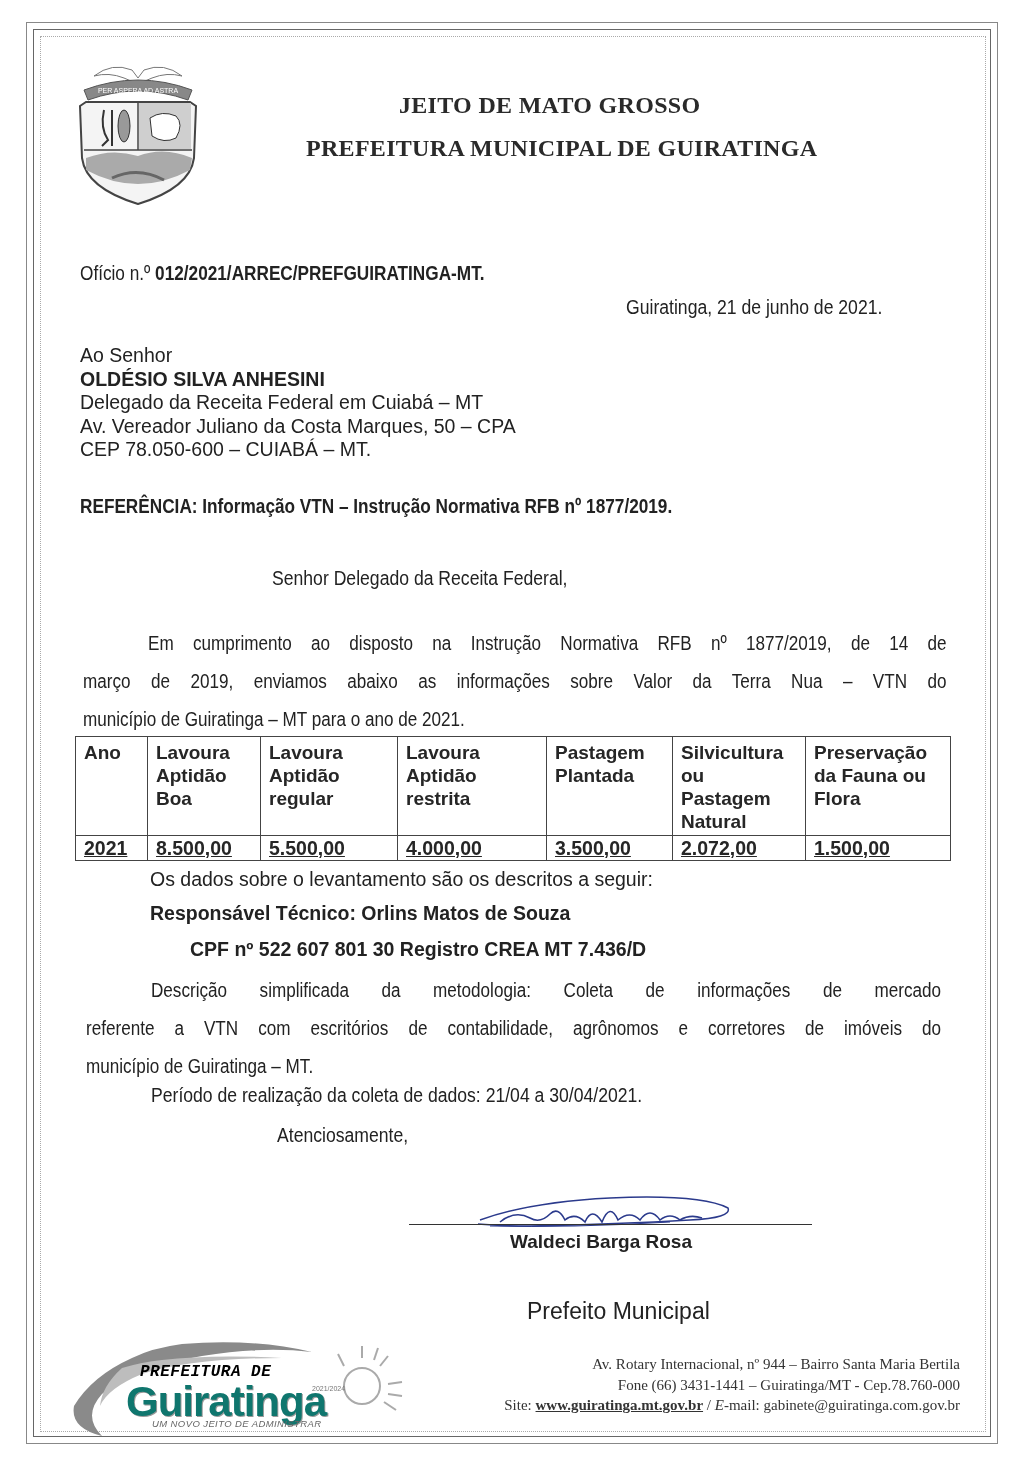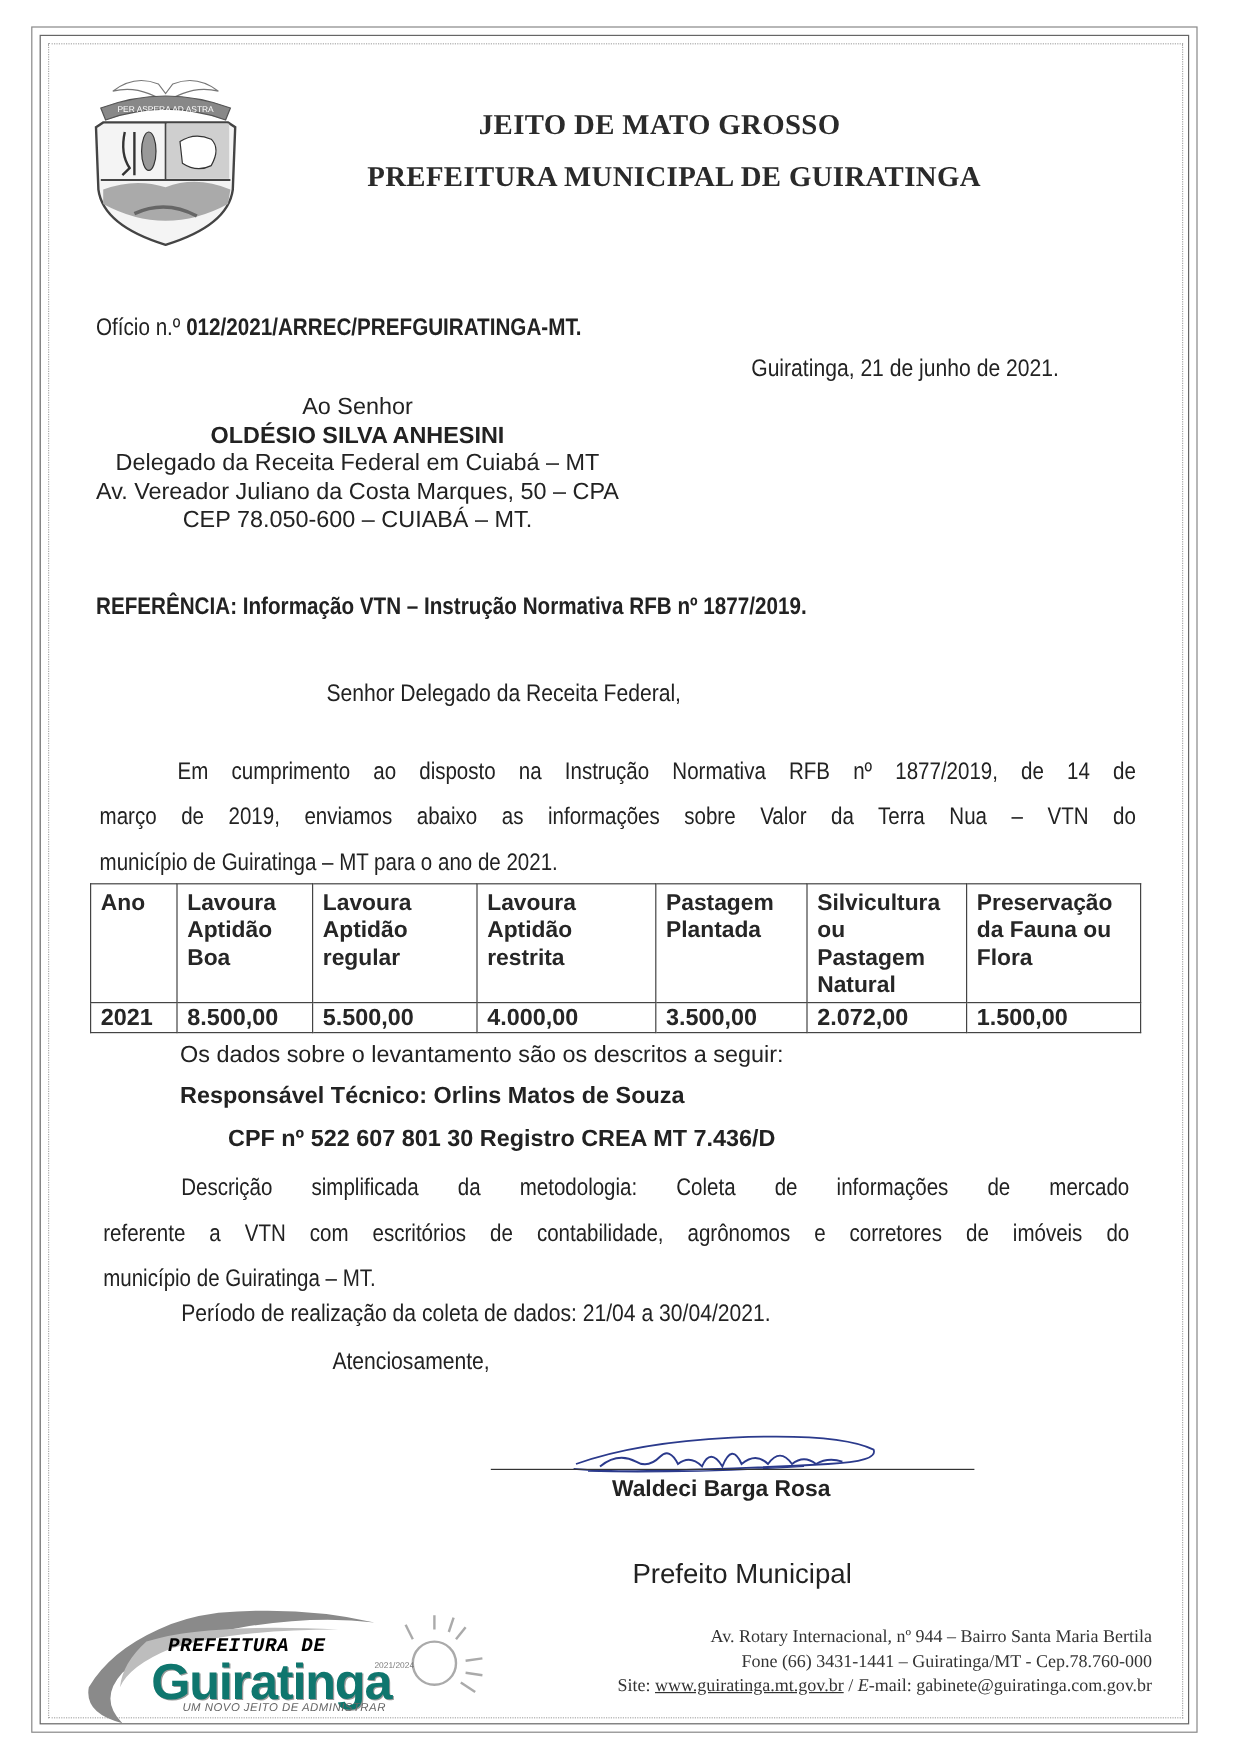--- a/index.html
+++ b/index.html
@@ -14,35 +14,35 @@
   .hdr1 { left: 399px; top: 92px; font-size: 24px; }
   .hdr2 { left: 306px; top: 135px; font-size: 24px; }
 
   .sans { font-family: "Liberation Sans", sans-serif; position: absolute; color: #222; }
   .narrow { font-family: "Liberation Sans", sans-serif; position: absolute; color: #222; transform-origin: left top; }
 
   .oficio { left: 80px; top: 262px; font-size: 20px; transform: scaleX(0.86); }
   .oficio b { font-weight: bold; }
   .date { left: 626px; top: 296px; font-size: 20px; transform: scaleX(0.88); }
 
-  .addr { left: 80px; top: 328px; font-size: 19.5px; line-height: 23.5px; text-align: center; }
+  .addr { left: 80px; top: 344px; font-size: 19.5px; line-height: 23.5px; }
   .addr .name { font-weight: bold; }
 
   .ref { left: 80px; top: 495px; font-size: 20px; font-weight: bold; transform: scaleX(0.86); }
   .greet { left: 272px; top: 567px; font-size: 20px; transform: scaleX(0.88); }
 
   .para { left: 83px; top: 624px; width: 1010px; font-size: 20px; line-height: 38px; transform: scaleX(0.855); text-align: justify; }
   .para .line { display: block; text-align-last: justify; }
   .para .line.last { text-align-last: left; }
   .para .indent { padding-left: 76px; }
 
   table.vtn { position: absolute; left: 75px; top: 736px; border-collapse: collapse; font-family: "Liberation Sans", sans-serif; font-weight: bold; font-size: 19px; color: #262626; }
   table.vtn td { border: 1.5px solid #444; vertical-align: top; padding: 4px 8px 2px 8px; line-height: 23px; }
   table.vtn tr.hrow td { height: 92px; }
-  table.vtn tr.drow td { padding: 1px 8px 0 8px; height: 22px; font-size: 19.5px; }
+  table.vtn tr.drow td { padding: 1px 8px 0 8px; height: 22px; font-size: 19.5px; text-decoration: underline; }
   .c0 { width: 55px; } .c1 { width: 96px; } .c2 { width: 120px; } .c3 { width: 132px; }
   .c4 { width: 109px; } .c5 { width: 116px; } .c6 { width: 128px; }
 
   .levant { left: 150px; top: 868px; font-size: 19.5px; }
   .resp { left: 150px; top: 902px; font-size: 19.5px; font-weight: bold; }
   .cpf { left: 150px; top: 938px; font-size: 19.5px; font-weight: bold; margin-left: 40px; }
 
   .metod { left: 86px; top: 971px; width: 1000px; font-size: 20px; line-height: 38px; transform: scaleX(0.855); }
   .metod .line { display: block; text-align: justify; text-align-last: justify; }
   .metod .line.last { text-align-last: left; }
@@ -57,21 +57,21 @@
   .sigrole { left: 527px; top: 1298px; font-size: 23px; }
 
   .logo { position: absolute; left: 62px; top: 1336px; width: 345px; height: 104px; }
   .logo-pref { position: absolute; left: 140px; top: 1363px; font-family: Liberation Mono, monospace; font-style: italic; font-weight: bold; font-size: 16px; color: #000000; letter-spacing: 0.5px; }
   .logo-main { position: absolute; left: 126px; top: 1378px; font-family: "Liberation Sans", sans-serif; font-weight: bold; font-size: 42px; color: #0f766e; letter-spacing: -1px; text-shadow: 1px 1px 0 #999; }
   .logo-years { position: absolute; left: 312px; top: 1385px; font-family: "Liberation Sans", sans-serif; font-size: 7px; color: #777; }
   .logo-slogan { position: absolute; left: 152px; top: 1418px; font-family: "Liberation Sans", sans-serif; font-style: italic; font-size: 9.5px; color: #666; letter-spacing: 0.4px; }
 
   .foot { position: absolute; font-family: "Liberation Serif", serif; font-size: 15px; color: #333; text-align: right; left: 440px; width: 520px; }
   .f1 { top: 1356px; } .f2 { top: 1377px; } .f3 { top: 1397px; }
-  .f3 a { color: #333; text-decoration: underline; }
+  .f3 a { color: #333; text-decoration: underline; font-weight: bold; }
   .f3 i { font-style: italic; }
 </style>
 </head>
 <body>
 
 <div class="frame-outer"></div>
 <div class="frame-mid"></div>
 <div class="frame-inner"></div>
 
 <svg class="crest" viewBox="0 0 132 150">

